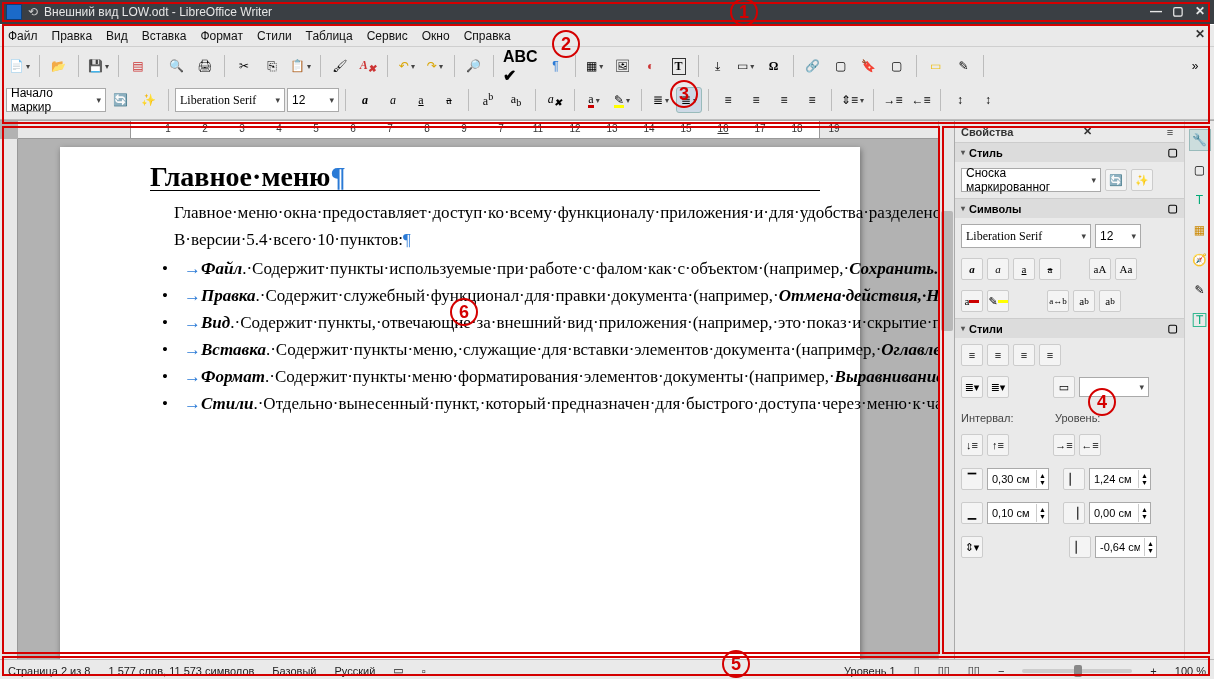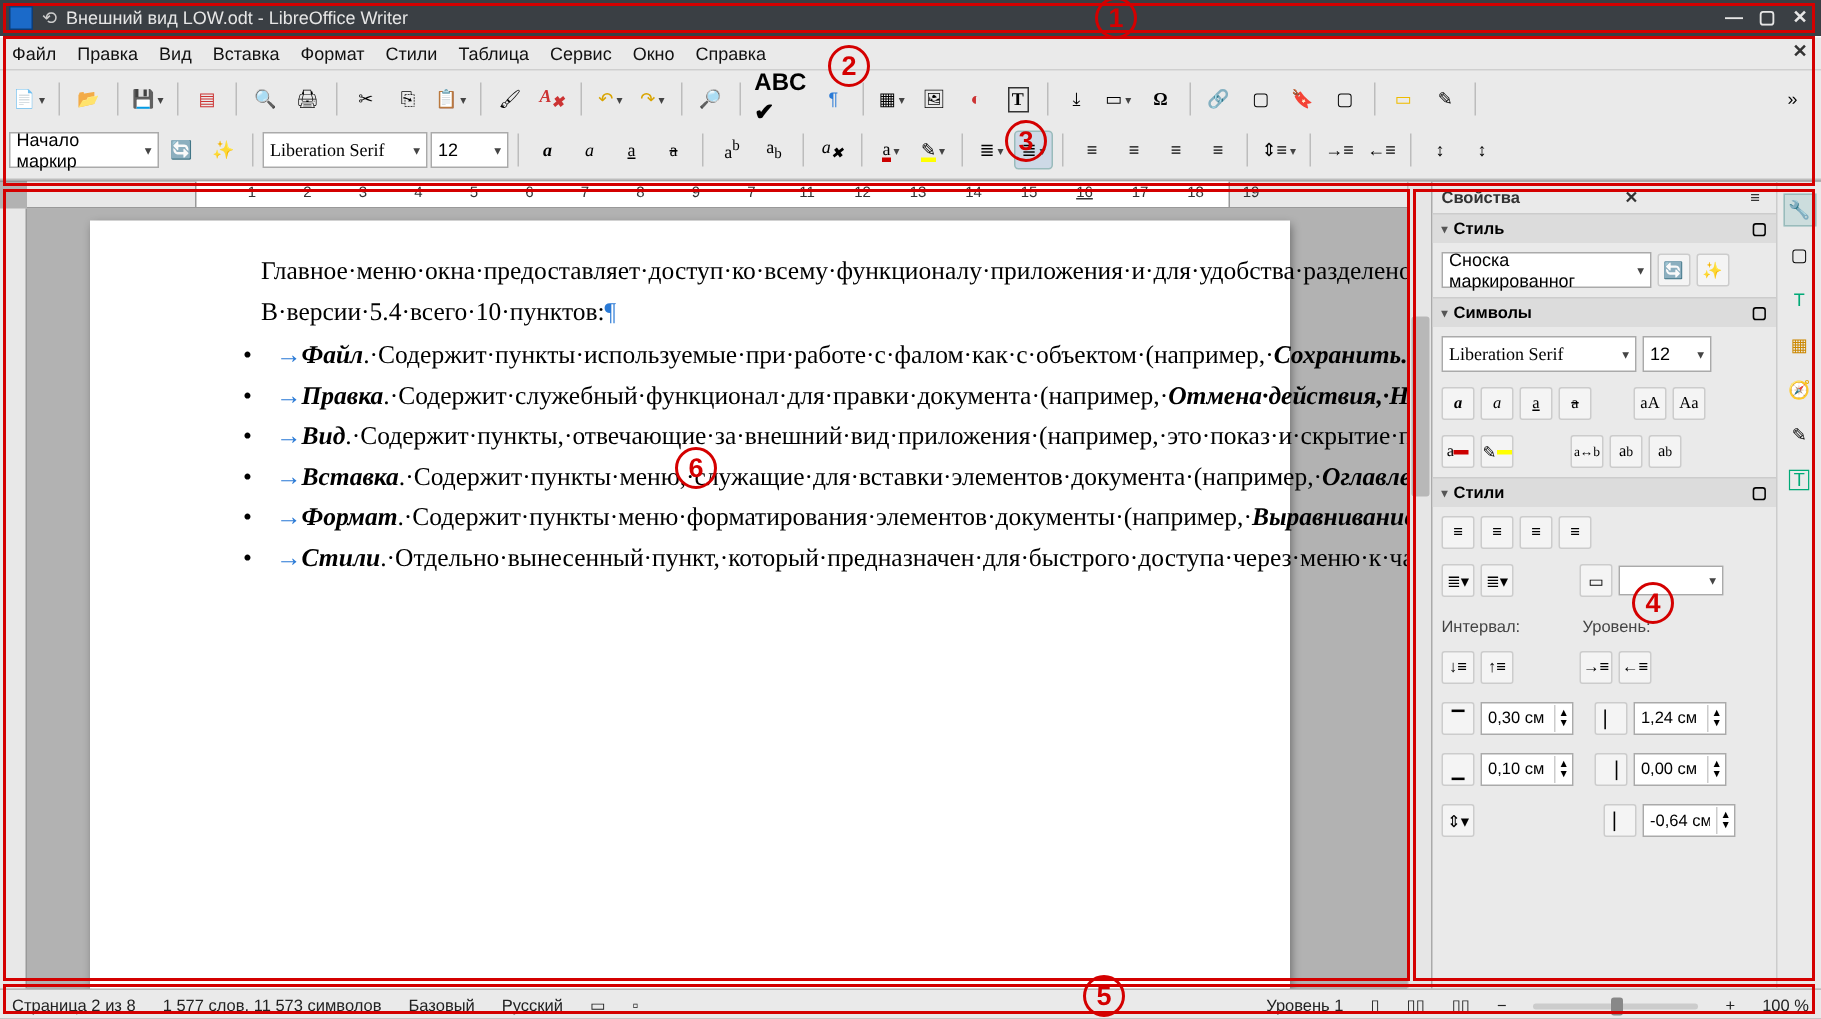--- a/index.html
+++ b/index.html
@@ -597,20 +597,21 @@
           <span class="num" style="left: 555px;">15</span>
           <span class="num" style="left: 592px; text-decoration: underline;">16</span>
           <span class="num" style="left: 629px;">17</span>
           <span class="num" style="left: 666px;">18</span>
           <span class="num" style="left: 703px;">19</span>
         </div>
     </div>
     <div class="vruler"></div>
     <div class="page-scroll">
       <div class="page">
+        <h2><span>Главное·меню</span><span class="pilcrow">¶</span></h2>
         <p class="indent"><span>Главное·меню·окна·предоставляет·доступ·ко·всему·функционалу·приложения·и·для·удобства·разделено·на·пункты,·которые·содержат·соответствующие·элементы.·Чаще·всего,·хотя·и·не·всегда,·понимая·что·выполняет·необходимый·функционал,·можно·найти,·в·каком·разделе·меню·он·находится.</span></p>
         <p class="indent"><span>В·версии·5.4·всего·10·пунктов:</span><span class="pilcrow">¶</span></p>
         <ul id="doc-list">
             <li><span class="tab-arrow">→</span><b><i>Файл</i></b>.·Содержит·пункты·используемые·при·работе·с·фалом·как·с·объектом·(например,·<b><i>Сохранить...,·Экспорт...,·Печать...</i></b>).</li>
             <li><span class="tab-arrow">→</span><b><i>Правка</i></b>.·Содержит·служебный·функционал·для·правки·документа·(например,·<b><i>Отмена·действия,·Найти,·Копировать,·Вставить</i></b>).</li>
             <li><span class="tab-arrow">→</span><b><i>Вид</i></b>.·Содержит·пункты,·отвечающие·за·внешний·вид·приложения·(например,·это·показ·и·скрытие·панелей·инструментов,·открытие·служебных·окон,·и·)</li>
             <li><span class="tab-arrow">→</span><b><i>Вставка</i></b>.·Содержит·пункты·меню,·служащие·для·вставки·элементов·документа·(например,·<b><i>Оглавление,·указатель·или·библиография,·Сноска,·Изображение...,·</i></b>).</li>
             <li><span class="tab-arrow">→</span><b><i>Формат</i></b>.·Содержит·пункты·меню·форматирования·элементов·документы·(например,·<b><i>Выравнивание,·Интервал</i></b>).</li>
             <li><span class="tab-arrow">→</span><b><i>Стили</i></b>.·Отдельно·вынесенный·пункт,·который·предназначен·для·быстрого·доступа·через·меню·к·часто·используемым·стилям·в·документе.</li>
           </ul>

